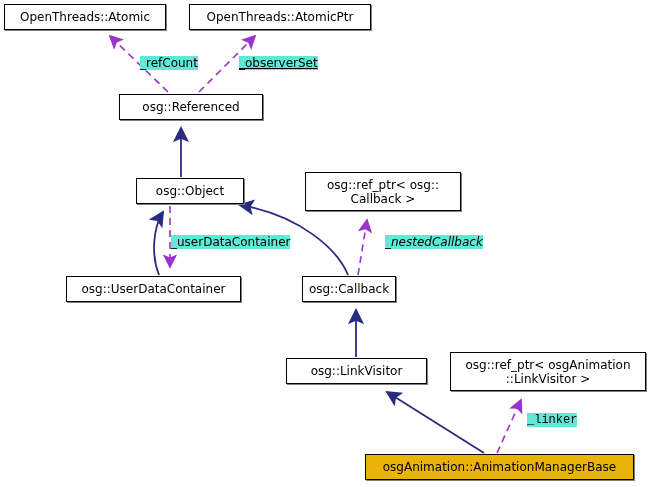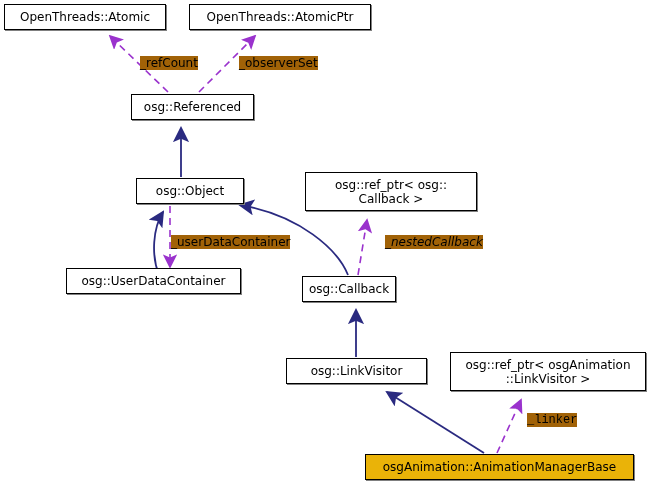--- a/index.html
+++ b/index.html
@@ -41,21 +41,21 @@
   }
   .node.highlight {
     background: #eab308;
   }
   .edge-label {
     position: absolute;
     font-size: 12px;
     line-height: 14px;
     color: #000000;
     white-space: nowrap;
-    background: #a16207;
+    background: #5eead4;
     z-index: 2;
   }
 </style>
 </head>
 <body>
 
 <div id="diagram">
 
   <svg class="edges" viewBox="0 0 654 487" width="654" height="487" xmlns="http://www.w3.org/2000/svg">
     <defs>
@@ -109,34 +109,34 @@
   </svg>
 
   <div class="node" style="left:4px; top:4px; width:162px; height:26px;">
     <span>OpenThreads::Atomic</span>
   </div>
 
   <div class="node" style="left:189px; top:4px; width:182px; height:26px;">
     <span>OpenThreads::AtomicPtr</span>
   </div>
 
-  <div class="node" style="left:131px; top:94px; width:123px; height:26px;">
+  <div class="node" style="left:119px; top:94px; width:144px; height:26px;">
     <span>osg::Referenced</span>
   </div>
 
   <div class="node" style="left:136px; top:178px; width:108px; height:26px;">
     <span>osg::Object</span>
   </div>
 
-  <div class="node" style="left:305px; top:172px; width:172px; height:39px;">
+  <div class="node" style="left:305px; top:172px; width:156px; height:39px;">
     <span>osg::ref_ptr&lt; osg::
 Callback &gt;</span>
   </div>
 
-  <div class="node" style="left:66px; top:268px; width:175px; height:26px;">
+  <div class="node" style="left:66px; top:276px; width:175px; height:26px;">
     <span>osg::UserDataContainer</span>
   </div>
 
   <div class="node" style="left:302px; top:276px; width:94px; height:26px;">
     <span>osg::Callback</span>
   </div>
 
   <div class="node" style="left:286px; top:358px; width:141px; height:26px;">
     <span>osg::LinkVisitor</span>
   </div>
@@ -145,21 +145,21 @@
     <span>osg::ref_ptr&lt; osgAnimation
 ::LinkVisitor &gt;</span>
   </div>
 
   <div class="node highlight" style="left:365px; top:454px; width:269px; height:26px;">
     <span>osgAnimation::AnimationManagerBase</span>
   </div>
 
   <div class="edge-label" style="left:140px; top:56px;">_refCount</div>
 
-  <div class="edge-label" style="left:239px; top:56px;">_observerSet</div>
+  <div class="edge-label" style="left:239px; top:56px;text-decoration:underline;">_observerSet</div>
 
   <div class="edge-label" style="left:171px; top:235px;">_userDataContainer</div>
 
   <div class="edge-label" style="left:385px; top:235px;font-style:italic;">_nestedCallback</div>
 
   <div class="edge-label" style="left:527px; top:413px;font-family:Liberation Mono, monospace;">_linker</div>
 
 </div>
 
 </body></html>

